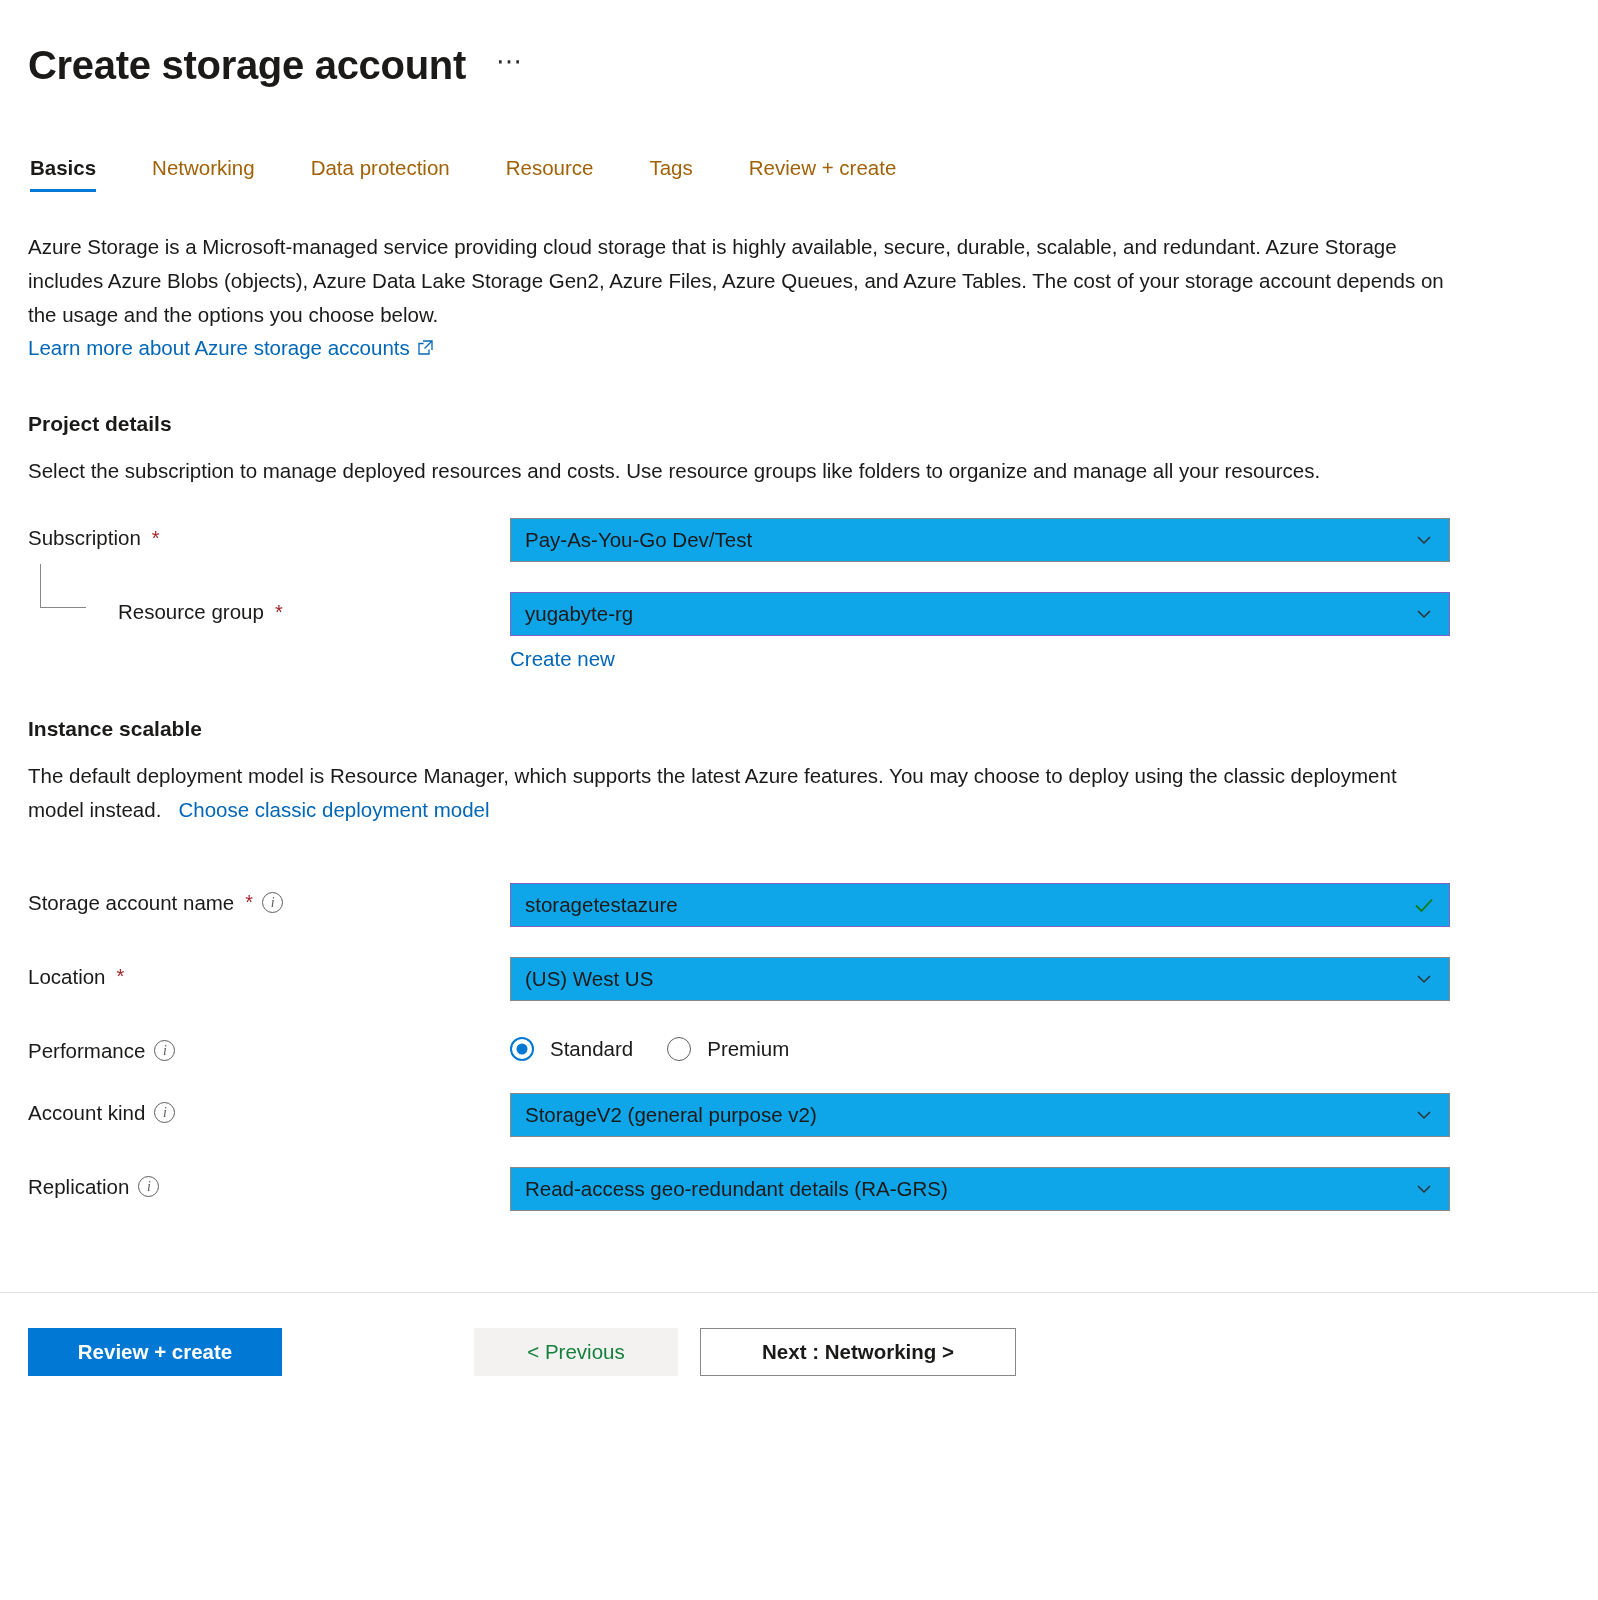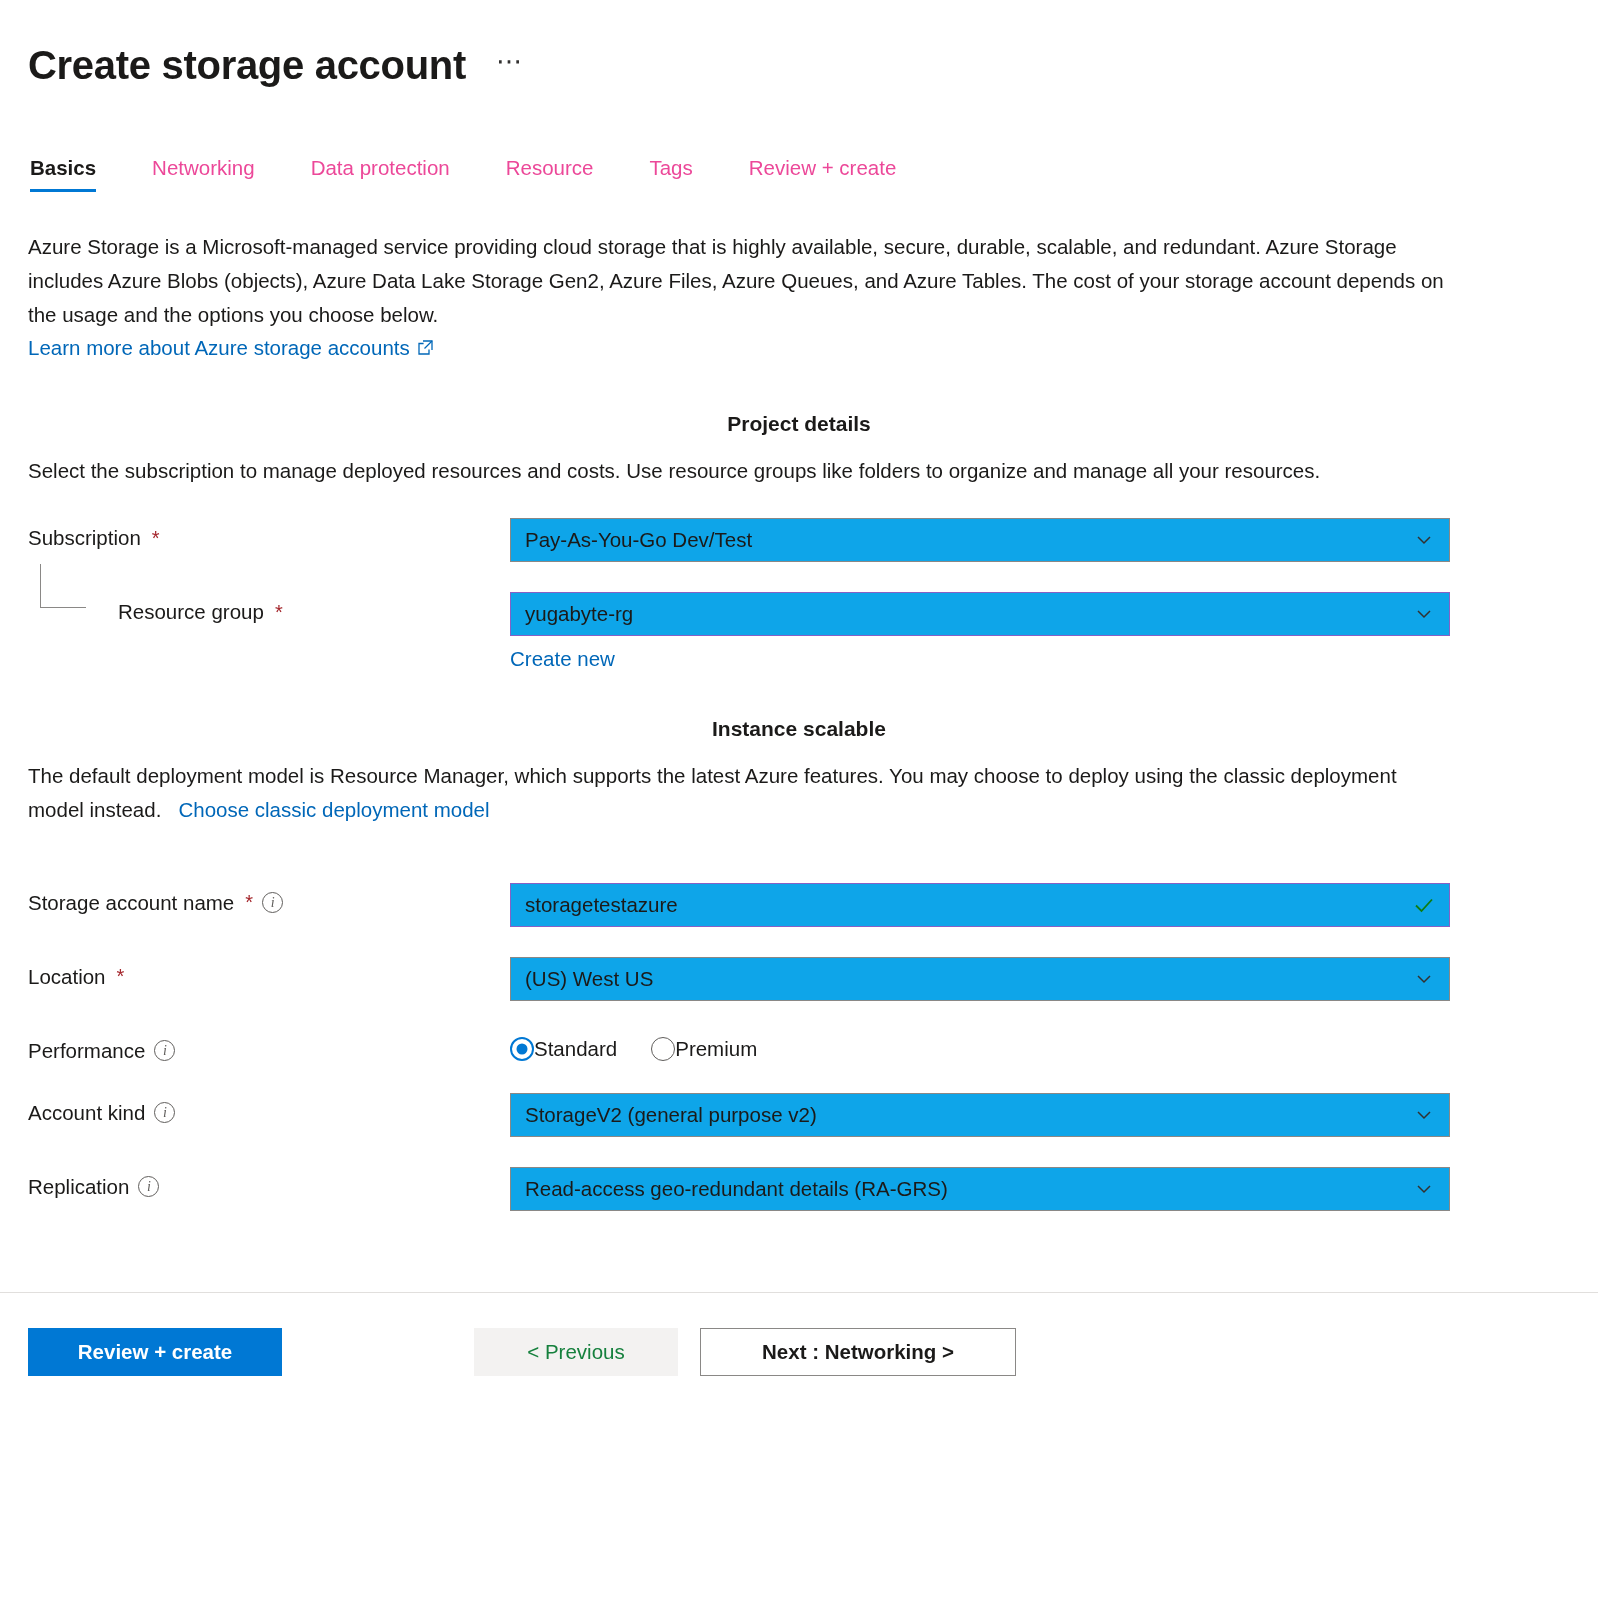--- a/index.html
+++ b/index.html
@@ -43,21 +43,21 @@
   }
   .tabs {
     display: flex;
     align-items: flex-end;
     gap: 12px;
     padding: 68px 0 0 28px;
     font-size: 20.5px;
   }
   .tab {
     padding: 0 22px 12px 22px;
-    color: #ec4899;
+    color: #a16207;
     cursor: pointer;
     position: relative;
     white-space: nowrap;
   }
   .tab:first-child { padding-left: 2px; }
   .tab.active {
     font-weight: 700;
     color: #1b1a19;
   }
   .tab.active::after {
@@ -87,21 +87,20 @@
   .ext-icon {
     display: inline-block;
     margin-left: 7px;
     vertical-align: -1px;
   }
   .section-title {
     font-size: 21px;
     font-weight: 700;
     margin-top: 46px;
     color: #1b1a19;
-    text-align: center;
   }
   .section-desc {
     font-size: 20.5px;
     line-height: 1.65;
     margin-top: 18px;
     color: #1b1a19;
     max-width: 1400px;
   }
   .form-row {
     display: flex;
@@ -196,21 +195,21 @@
   }
   .radio-group {
     display: flex;
     align-items: center;
     gap: 34px;
     padding-top: 6px;
   }
   .radio-item {
     display: flex;
     align-items: center;
-    gap: 0;
+    gap: 16px;
     font-size: 20.5px;
     cursor: pointer;
   }
   .radio {
     width: 24px;
     height: 24px;
     border-radius: 50%;
     border: 1.6px solid #605e5c;
     position: relative;
     flex: 0 0 auto;

